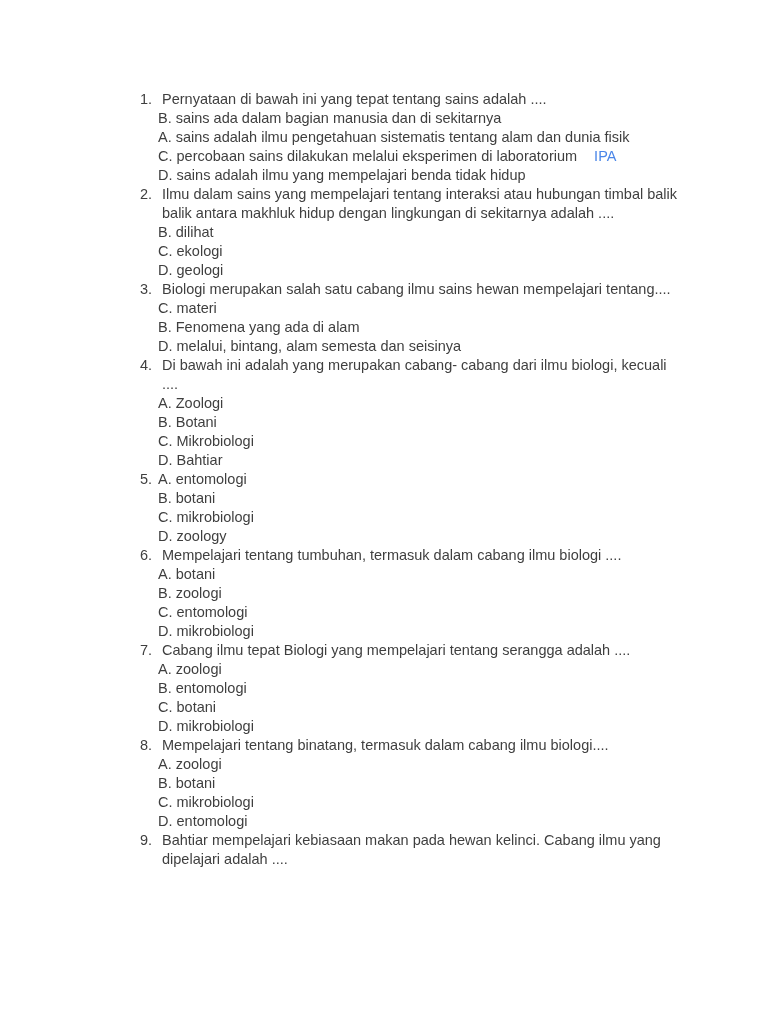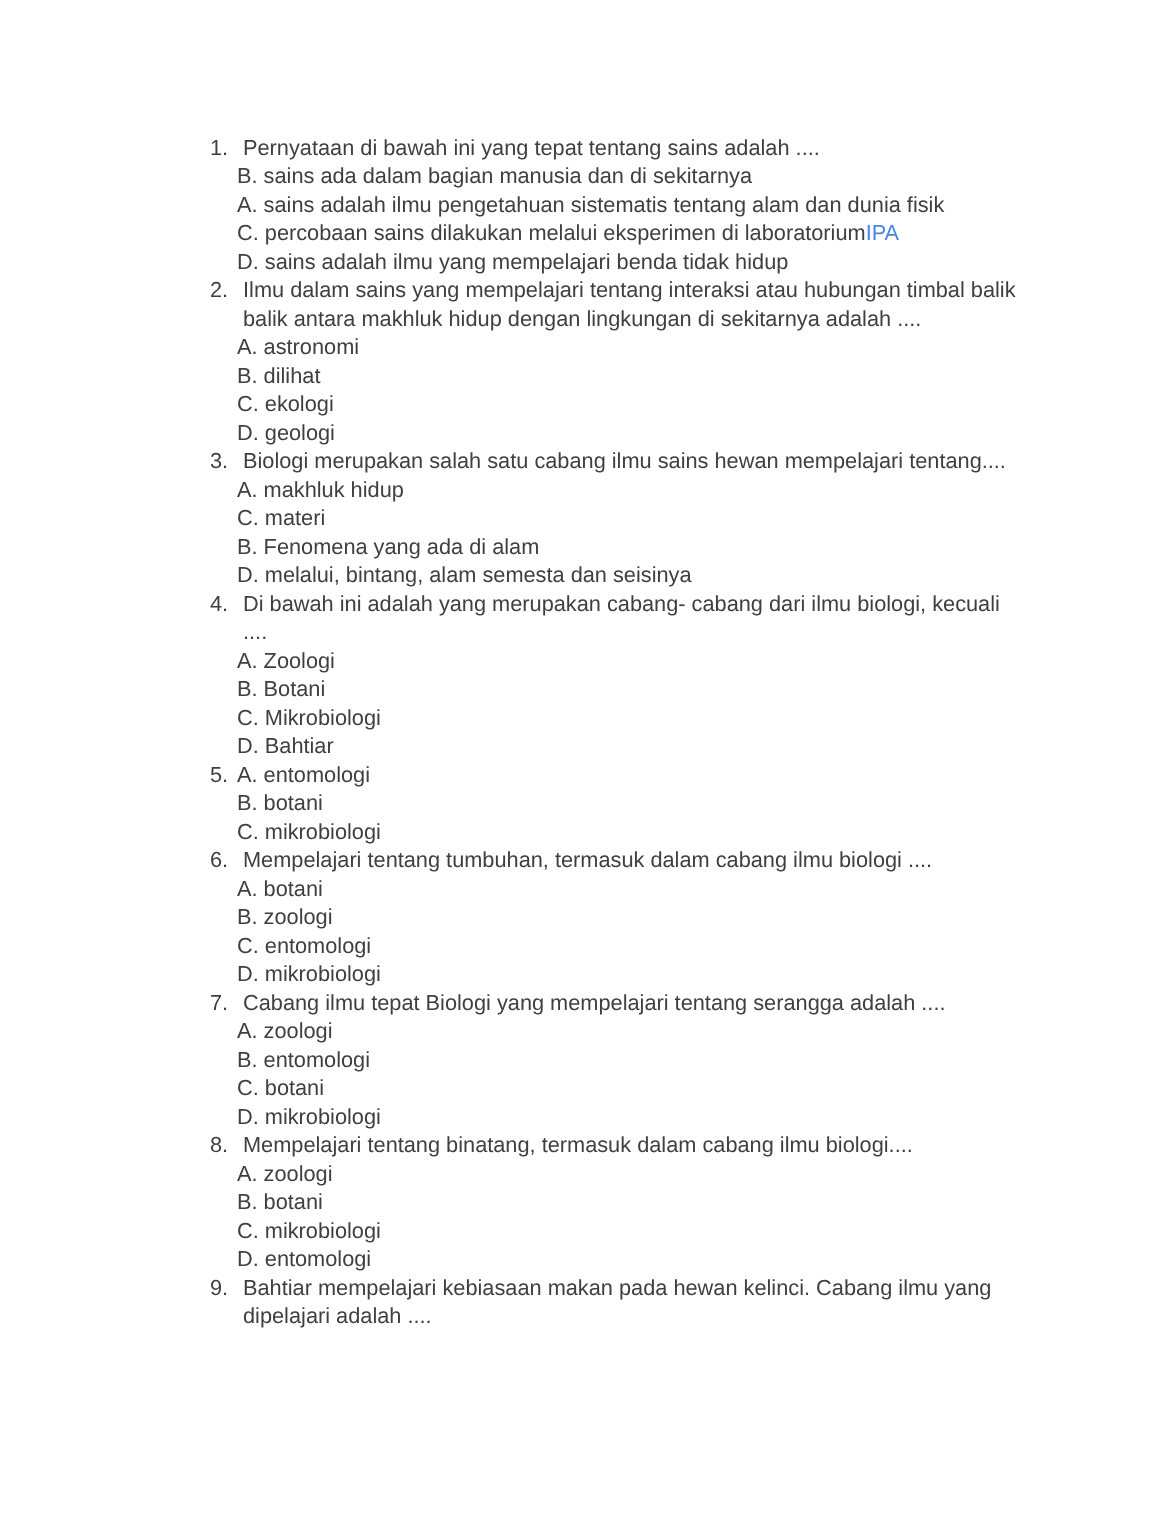--- a/index.html
+++ b/index.html
@@ -30,21 +30,21 @@
     flex-shrink: 0;
   }
   .qbody {
     width: 520px;
   }
   .option {
     margin-left: -4px;
   }
   .link {
     color: #4a86e8;
-    margin-left: 0;
+    margin-left: 17px;
     cursor: pointer;
   }
 </style>
 </head>
 <body>
 
 <div class="page">
   <div class="content">
 
     <div class="question">
@@ -55,32 +55,30 @@
         <div class="option">A. sains adalah ilmu pengetahuan sistematis tentang alam dan dunia fisik</div>
         <div class="option"><span>C. percobaan sains dilakukan melalui eksperimen di laboratorium</span><span class="link">IPA</span></div>
         <div class="option">D. sains adalah ilmu yang mempelajari benda tidak hidup</div>
       </div>
     </div>
 
     <div class="question">
       <span class="qnum">2.</span>
       <div class="qbody">
         <div class="qtext">Ilmu dalam sains yang mempelajari tentang interaksi atau hubungan timbal balik balik antara makhluk hidup dengan lingkungan di sekitarnya adalah ....</div>
-        <div class="option">A. astronomi</div>
         <div class="option">B. dilihat</div>
         <div class="option">C. ekologi</div>
         <div class="option">D. geologi</div>
       </div>
     </div>
 
     <div class="question">
       <span class="qnum">3.</span>
       <div class="qbody">
         <div class="qtext">Biologi merupakan salah satu cabang ilmu sains hewan mempelajari tentang....</div>
-        <div class="option">A. makhluk hidup</div>
         <div class="option">C. materi</div>
         <div class="option">B. Fenomena yang ada di alam</div>
         <div class="option">D. melalui, bintang, alam semesta dan seisinya</div>
       </div>
     </div>
 
     <div class="question">
       <span class="qnum">4.</span>
       <div class="qbody">
         <div class="qtext">Di bawah ini adalah yang merupakan cabang- cabang dari ilmu biologi, kecuali ....</div>
@@ -90,20 +88,21 @@
         <div class="option">D. Bahtiar</div>
       </div>
     </div>
 
     <div class="question">
       <span class="qnum">5.</span>
       <div class="qbody">
         <div class="option">A. entomologi</div>
         <div class="option">B. botani</div>
         <div class="option">C. mikrobiologi</div>
+        <div class="option">D. zoology</div>
       </div>
     </div>
 
     <div class="question">
       <span class="qnum">6.</span>
       <div class="qbody">
         <div class="qtext">Mempelajari tentang tumbuhan, termasuk dalam cabang ilmu biologi ....</div>
         <div class="option">A. botani</div>
         <div class="option">B. zoologi</div>
         <div class="option">C. entomologi</div>

